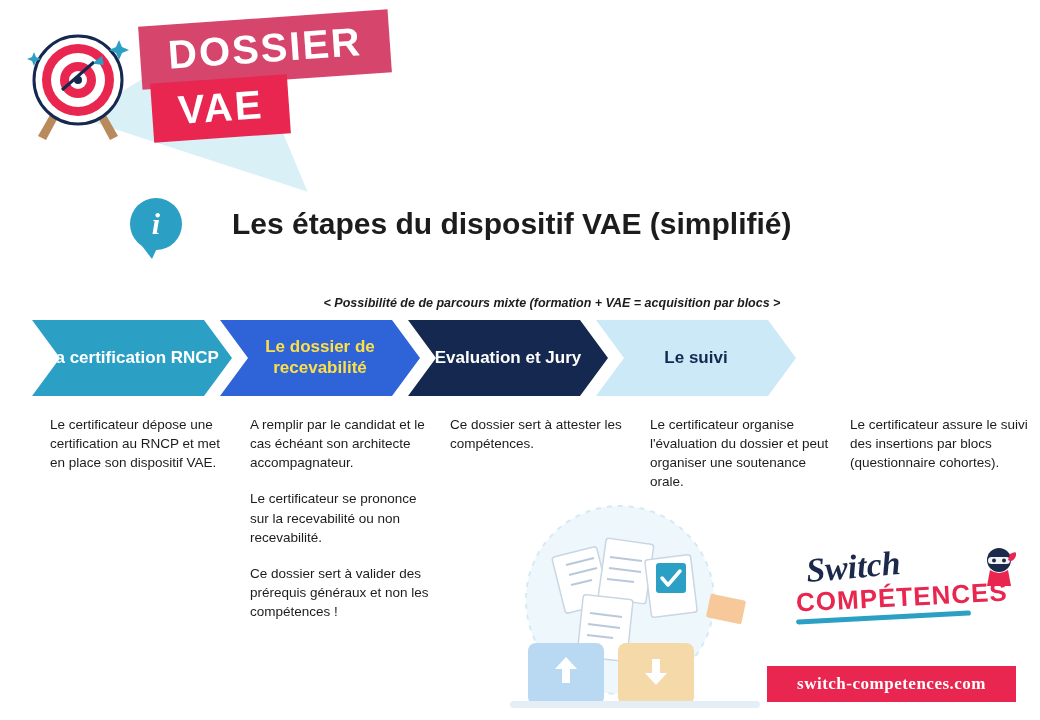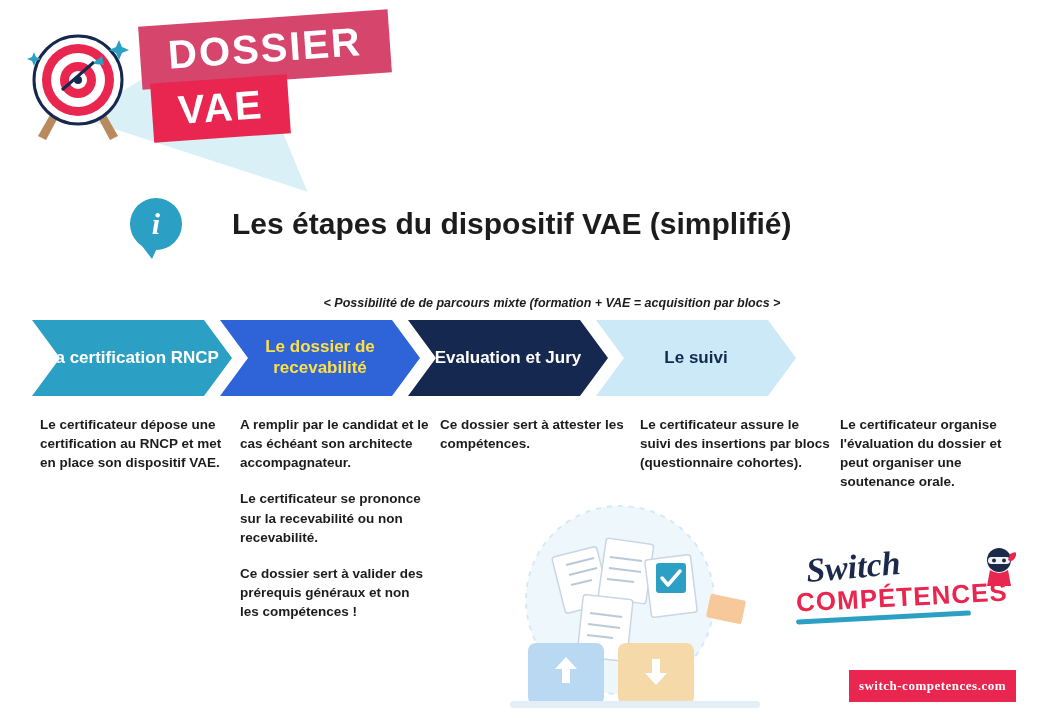--- a/index.html
+++ b/index.html
@@ -167,22 +167,21 @@
     z-index: 2;
   }
   .desc-col {
     width: 196px;
     margin-right: 4px;
     font-size: 13.5px;
     line-height: 1.42;
     color: #1c1c1c;
   }
   .desc-col p {
-    margin: 0 0 17px 4px;
-    font-weight: bold;
+    margin: 0 0 17px 14px;
   }
 
   
   .papers-illo {
     position: absolute;
     left: 470px;
     top: 505px;
     width: 330px;
     height: 205px;
     z-index: 1;
@@ -225,24 +224,24 @@
     margin-top: 2px;
   }
 
   
   .url-badge {
     position: absolute;
     right: 24px;
     bottom: 18px;
     background: #e8264f;
     color: #ffffff;
-    font-size: 13px;
+    font-size: 17px;
     font-weight: bold;
     letter-spacing: 0.5px;
-    padding: 8px 10px;
+    padding: 8px 30px;
     z-index: 4;
     font-family: "Liberation Serif", serif;
   }
 </style>
 </head>
 <body>
 
 <div class="bg-triangle"></div>
 
 <div class="target-illo">
@@ -298,24 +297,24 @@
   </div>
   <div class="desc-col">
     <p>A remplir par le candidat et le cas échéant son architecte accompagnateur.</p>
     <p>Le certificateur se prononce sur la recevabilité ou non recevabilité.</p>
     <p>Ce dossier sert à valider des prérequis généraux et non les compétences !</p>
   </div>
   <div class="desc-col">
     <p>Ce dossier sert à attester les compétences.</p>
   </div>
   <div class="desc-col">
+    <p>Le certificateur organise l'évaluation du dossier et peut organiser une soutenance orale.</p>
+  </div>
+  <div class="desc-col">
     <p>Le certificateur assure le suivi des insertions par blocs (questionnaire cohortes).</p>
-  </div>
-  <div class="desc-col">
-    <p>Le certificateur organise l'évaluation du dossier et peut organiser une soutenance orale.</p>
   </div>
 </div>
 
 <div class="papers-illo">
   <svg width="330" height="205" viewBox="0 0 330 205">
     <circle cx="150" cy="95" r="94" fill="#eef7fc"></circle>
     <circle cx="150" cy="95" r="94" fill="none" stroke="#d5eaf5" stroke-width="2" stroke-dasharray="5 6"></circle>
     <g>
       <rect x="88" y="46" width="46" height="58" rx="3" fill="#ffffff" stroke="#c9d6e4" stroke-width="1.5" transform="rotate(-14 111 75)"></rect>
       <rect x="132" y="36" width="48" height="60" rx="3" fill="#ffffff" stroke="#c9d6e4" stroke-width="1.5" transform="rotate(8 156 66)"></rect>

